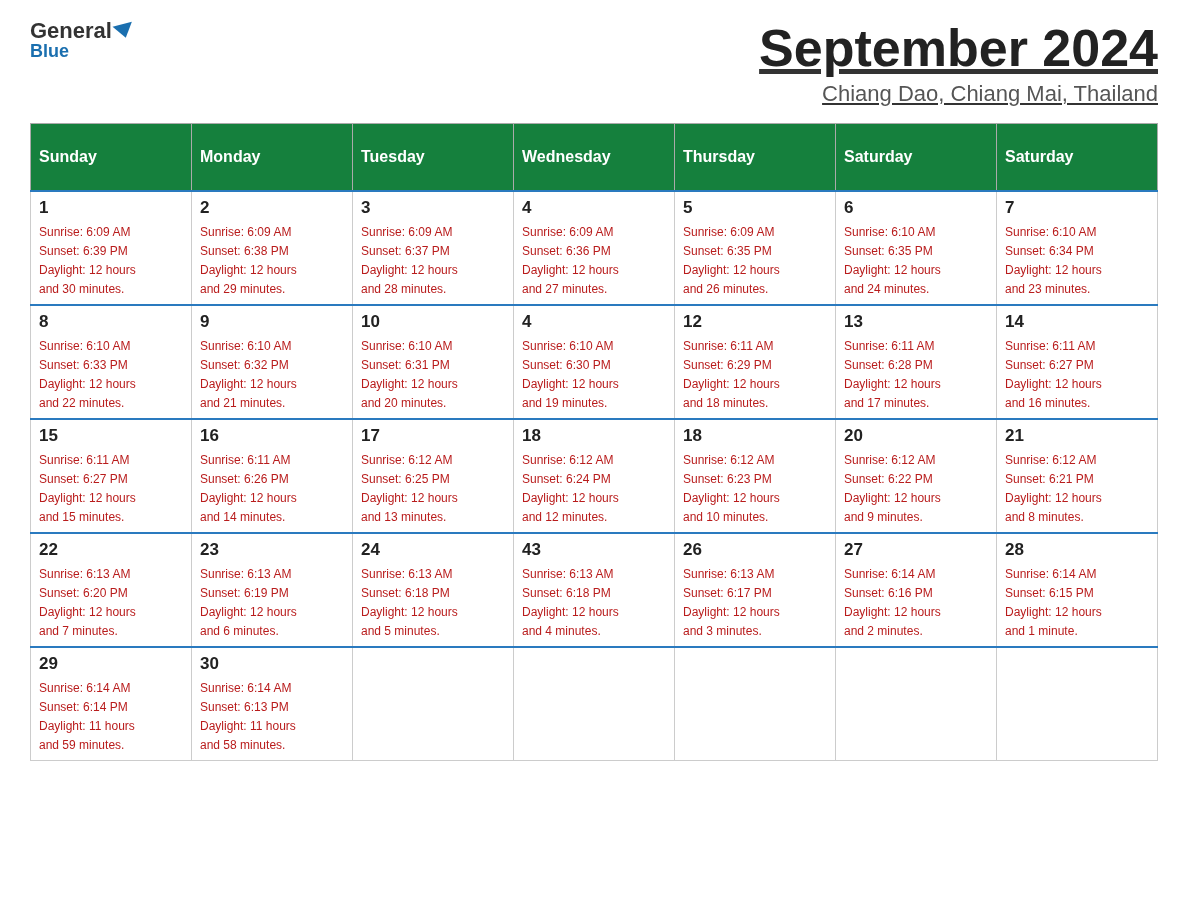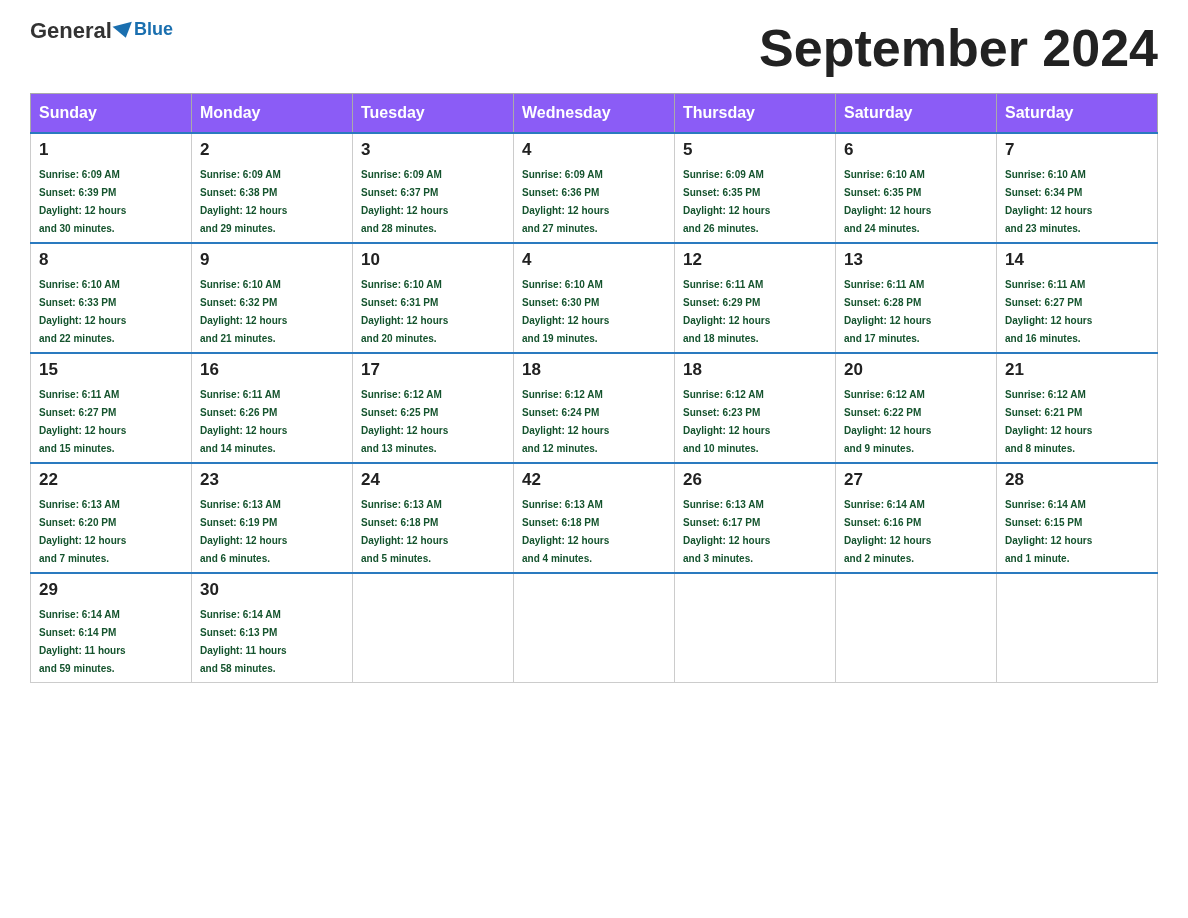--- a/index.html
+++ b/index.html
@@ -12,21 +12,21 @@
       padding: 20px 30px;
     }
     .header {
       display: flex;
       justify-content: space-between;
       align-items: flex-start;
       margin-bottom: 16px;
     }
     .logo {
       display: flex;
-      flex-direction: row;
+      flex-direction: column;
       align-items: flex-start;
     }
     .logo-general {
       font-size: 22px;
       font-weight: bold;
       color: #333;
       line-height: 1;
     }
     .logo-blue {
       font-size: 18px;
@@ -44,65 +44,65 @@
       margin-left: 2px;
       vertical-align: middle;
       transform: rotate(-15deg);
     }
     .logo-row {
       display: flex;
       align-items: center;
     }
     .title-section {
       text-align: right;
+      text-decoration: underline;
     }
     .month-title {
       font-size: 52px;
       font-weight: bold;
       color: #222;
       line-height: 1.1;
     }
     .location-title {
       font-size: 22px;
       color: #555;
       margin-top: 4px;
     }
     .calendar-table {
       width: 100%;
       border-collapse: collapse;
       border: 1px solid #aaa;
     }
     .calendar-table th {
-      background-color: #8b5cf6;
+      background-color: #15803d;
       color: #fff;
       font-size: 16px;
       font-weight: bold;
-      padding: 10px 8px;
+      padding: 24px 8px;
       text-align: left;
       border: 1px solid #aaa;
     }
     .calendar-table td {
       vertical-align: top;
       border: 1px solid #ccc;
       padding: 6px 8px;
       width: 14.28%;
       min-height: 110px;
     }
     .day-num {
       font-size: 17px;
       font-weight: bold;
       color: #222;
       display: block;
       margin-bottom: 4px;
     }
     .day-info {
-      font-size: 10px;
-      color: #14532d;
+      font-size: 12px;
+      color: #b91c1c;
       line-height: 1.5;
-      font-weight: bold;
     }
     .empty-cell {
       background: #fff;
     }
     tr:not(:first-child) td {
       border-top: 2px solid #2a7abf;
     }
     
     .row-sep td {
       border-top: 2px solid #2a7abf !important;
@@ -116,20 +116,21 @@
     <div class="logo-row">
       <span class="logo-general">General</span>
       <span class="logo-triangle"></span>
     </div>
     <div class="logo-row">
       <span class="logo-blue">Blue</span>
     </div>
   </div>
   <div class="title-section">
     <div class="month-title">September 2024</div>
+    <div class="location-title">Chiang Dao, Chiang Mai, Thailand</div>
   </div>
 </div>
 
 <table class="calendar-table">
   <thead>
     <tr>
     <th>Sunday</th>
         <th>Monday</th>
         <th>Tuesday</th>
         <th>Wednesday</th>
@@ -236,21 +237,21 @@
         </td>
         <td>
           <span class="day-num">23</span>
           <span class="day-info">Sunrise: 6:13 AM<br>Sunset: 6:19 PM<br>Daylight: 12 hours<br>and 6 minutes.</span>
         </td>
         <td>
           <span class="day-num">24</span>
           <span class="day-info">Sunrise: 6:13 AM<br>Sunset: 6:18 PM<br>Daylight: 12 hours<br>and 5 minutes.</span>
         </td>
         <td>
-          <span class="day-num">42</span>
+          <span class="day-num">43</span>
           <span class="day-info">Sunrise: 6:13 AM<br>Sunset: 6:18 PM<br>Daylight: 12 hours<br>and 4 minutes.</span>
         </td>
         <td>
           <span class="day-num">26</span>
           <span class="day-info">Sunrise: 6:13 AM<br>Sunset: 6:17 PM<br>Daylight: 12 hours<br>and 3 minutes.</span>
         </td>
         <td>
           <span class="day-num">27</span>
           <span class="day-info">Sunrise: 6:14 AM<br>Sunset: 6:16 PM<br>Daylight: 12 hours<br>and 2 minutes.</span>
         </td>

